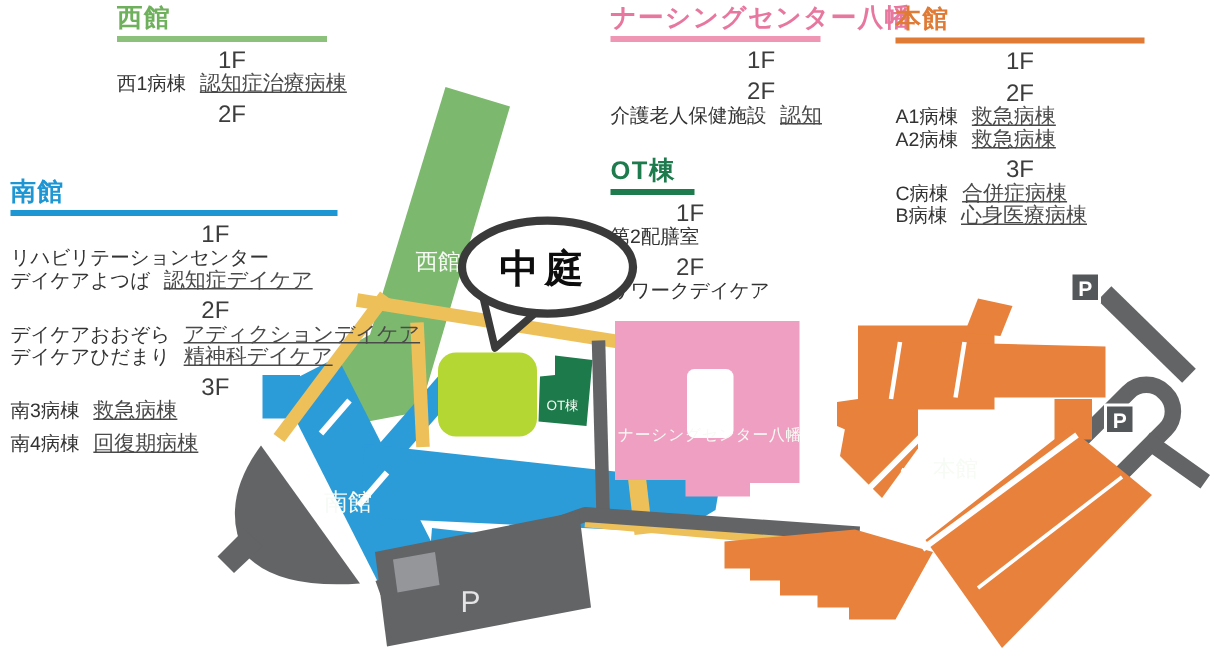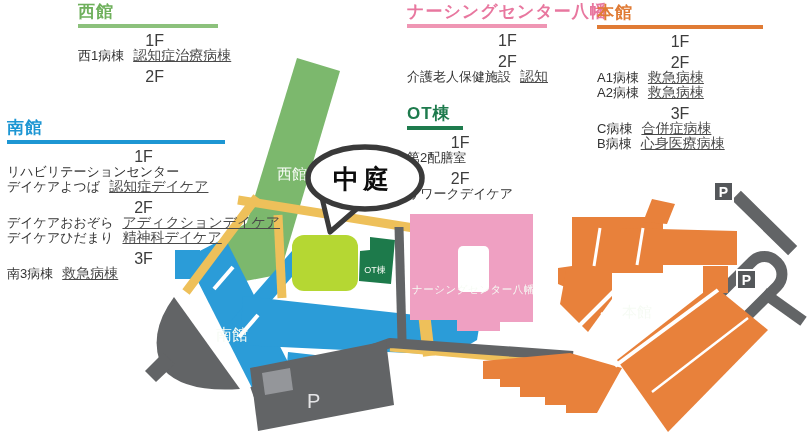--- a/index.html
+++ b/index.html
@@ -138,20 +138,21 @@
     <div class="entry">
       <div class="floor">2F</div>
       <div class="row"><span>デイケアおおぞら</span><span class="note">アディクションデイケア</span></div>
       <div class="row"><span>デイケアひだまり</span><span class="note">精神科デイケア</span></div>
     </div>
     <div class="entry">
       <div class="floor">3F</div>
       <div class="row"><span>南3病棟</span><span class="note">救急病棟</span></div>
     </div>
     <div class="entry">
+      <div class="row"><span>南4病棟</span><span class="note">回復期病棟</span></div>
     </div>
   </section>
 
   <section class="legend ac-nursing" style="left:407px;top:3px">
     <h2>ナーシングセンター八幡</h2>
     <div class="rule"></div>
     <div class="entry">
       <div class="floor">1F</div>
     </div>
     <div class="entry">

